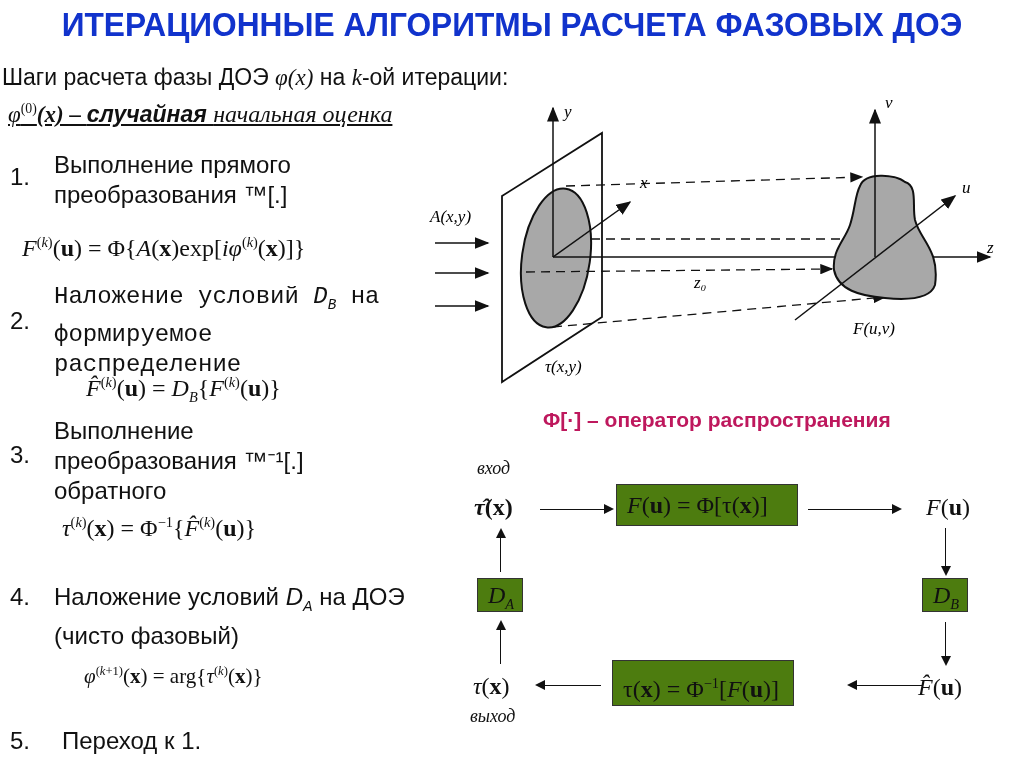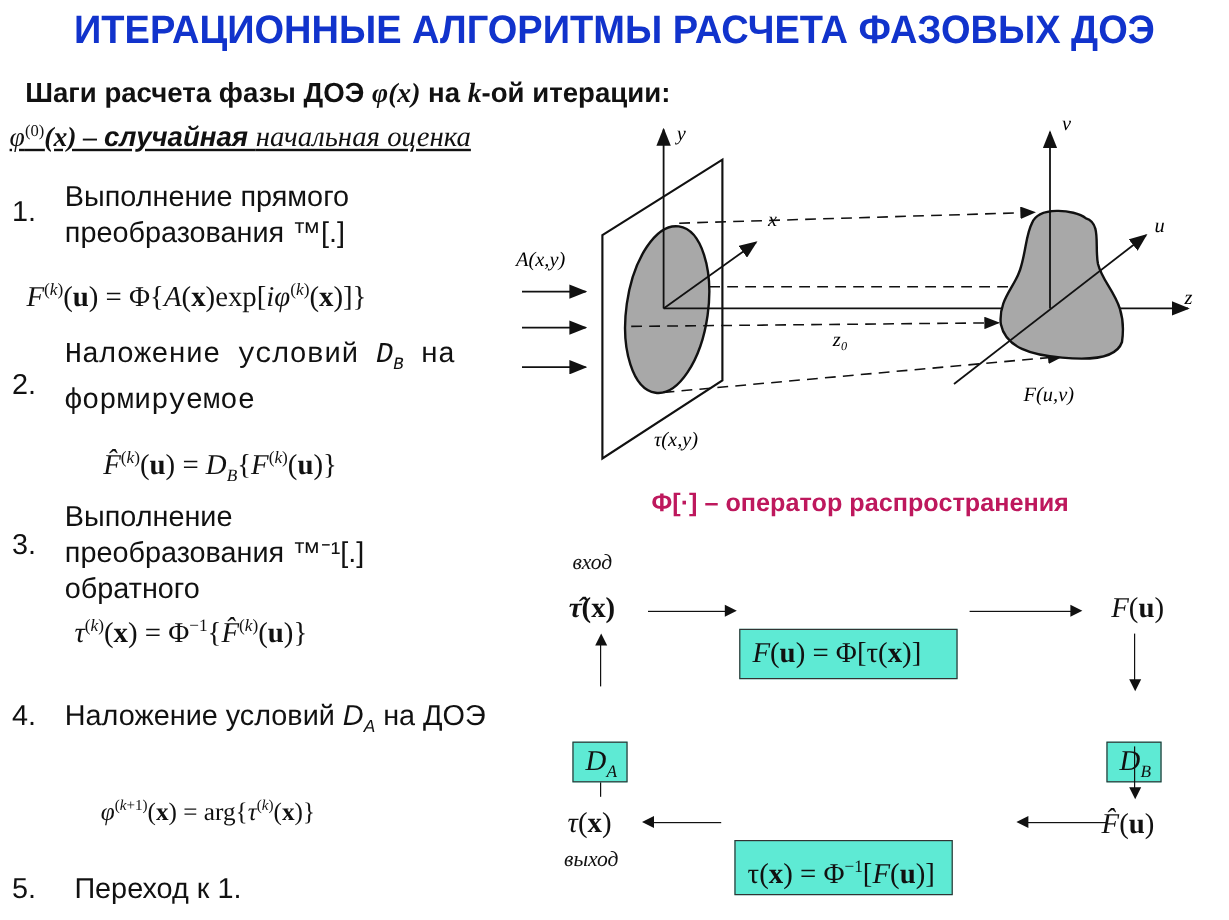--- a/index.html
+++ b/index.html
@@ -10,67 +10,69 @@
            color:#1133cc; letter-spacing:0px; transform:scaleX(0.96); }
   .sans { font-family:"Liberation Sans", sans-serif; font-size:24px; line-height:30px; }
   .serif { font-family:"Liberation Serif", serif; }
   .math { font-family:"Liberation Serif", serif; font-size:24px; white-space:nowrap; }
   .it { font-style:italic; }
   .b { font-weight:bold; }
   sup, sub { font-size:60%; }
   .under { text-decoration:underline; }
   .num { font-size:24px; }
   .green { color:#be185d; font-weight:bold; font-size:21px; }
-  .box { border:1.5px solid #333; background:#5eead4; padding:2px 10px;margin-top:40px; }
+  .box { border:1.5px solid #333; background:#4d7c0f; padding:2px 10px; }
   .arrow-h { height:0; border-top:1.5px solid #111; }
   .lbl { font-family:"Liberation Serif", serif; font-style:italic; font-size:17px; }
 </style>
 </head>
 <body>
 
 <div class="abs title">ИТЕРАЦИОННЫЕ АЛГОРИТМЫ РАСЧЕТА ФАЗОВЫХ ДОЭ</div>
 
-<div class="abs sans" style="left:21px; top:62px; font-size:23px; white-space:nowrap;font-weight:bold;">
+<div class="abs sans" style="left:2px; top:62px; font-size:23px; white-space:nowrap;">
   <span>Шаги расчета фазы ДОЭ </span><span class="serif it">φ(x)</span><span> на </span><span class="serif it">k</span><span>-ой итерации:</span>
 </div>
 <div class="abs sans under" style="left:8px; top:94px; font-size:23px; white-space:nowrap;">
   <span class="serif it">φ</span><sup class="serif">(0)</sup><span class="serif it b">(x) – </span><span class="it b">случайная </span><span class="serif it" style="font-size:24px;">начальная оценка</span>
 </div>
 
 <div class="abs sans num" style="left:10px; top:162px;">1.</div>
 <div class="abs sans" style="left:54px; top:150px;">
   <div>Выполнение прямого</div>
   <div>преобразования ™[.]</div>
 </div>
 <div class="abs math" style="left:22px; top:234px;text-align:center;">
   <span class="it">F</span><sup>(<i>k</i>)</sup>(<b>u</b>) = Φ{<i>A</i>(<b>x</b>)exp[<i>iφ</i><sup>(<i>k</i>)</sup>(<b>x</b>)]}
 </div>
 
 <div class="abs sans num" style="left:10px; top:306px;">2.</div>
 <div class="abs sans" style="left:54px; top:282px;font-family:Liberation Mono, monospace;">
   <div><span>Наложение условий </span><i>D</i><sub><i>B</i></sub><span> на</span></div>
   <div>формируемое</div>
+  <div>распределение</div>
 </div>
 <div class="abs math" style="left:86px; top:374px;">
   <span class="it">F̂</span><sup>(<i>k</i>)</sup>(<b>u</b>) = <i>D</i><sub><i>B</i></sub>{<i>F</i><sup>(<i>k</i>)</sup>(<b>u</b>)}
 </div>
 
 <div class="abs sans num" style="left:10px; top:440px;">3.</div>
 <div class="abs sans" style="left:54px; top:416px;">
   <div>Выполнение</div>
   <div>преобразования ™⁻¹[.]</div>
   <div>обратного</div>
 </div>
 <div class="abs math" style="left:62px; top:514px;">
   <span class="it">τ</span><sup>(<i>k</i>)</sup>(<b>x</b>) = Φ<sup>−1</sup>{<i>F̂</i><sup>(<i>k</i>)</sup>(<b>u</b>)}
 </div>
 
 <div class="abs sans num" style="left:10px; top:582px;">4.</div>
 <div class="abs sans" style="left:54px; top:582px; white-space:nowrap;">
   <div><span>Наложение условий </span><i>D</i><sub><i>A</i></sub><span> на ДОЭ</span></div>
+  <div>(чисто фазовый)</div>
 </div>
 <div class="abs math" style="left:84px; top:664px; font-size:21px;">
   <span class="it">φ</span><sup>(<i>k</i>+1)</sup>(<b>x</b>) = arg{<i>τ</i><sup>(<i>k</i>)</sup>(<b>x</b>)}
 </div>
 
 <div class="abs sans num" style="left:10px; top:726px;">5.</div>
 <div class="abs sans" style="left:62px; top:726px;">Переход к 1.</div>
 
 <svg class="abs" style="left:420px; top:90px;" width="604" height="300" viewBox="420 90 604 300">
   <defs>

